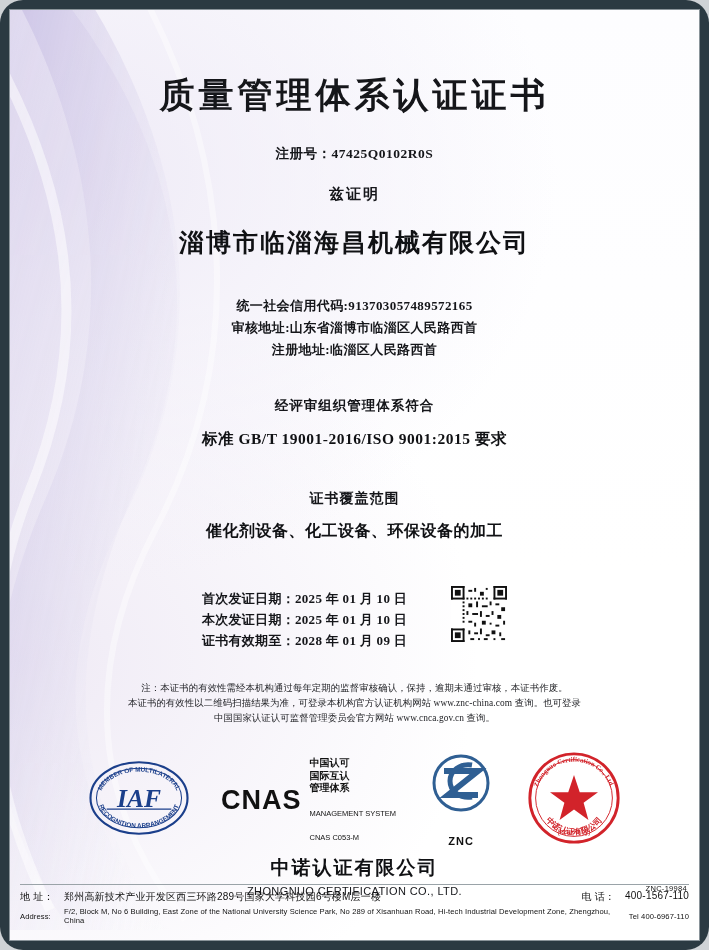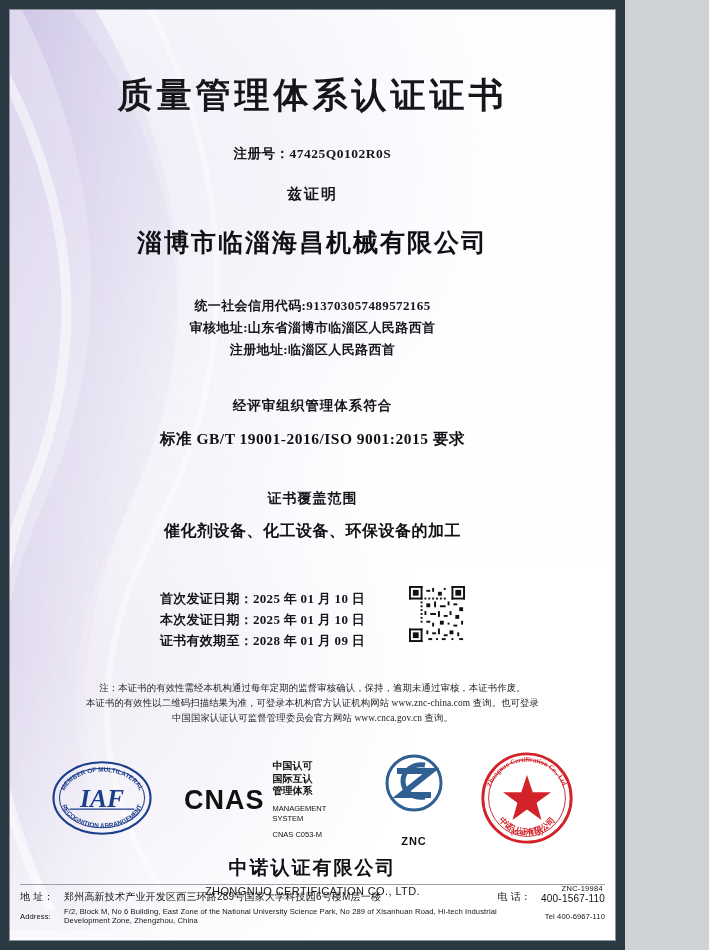--- a/index.html
+++ b/index.html
@@ -2,25 +2,26 @@
 <html><head>
 <meta charset="utf-8">
 <style>
   html, body {
     margin: 0;
     padding: 0;
     background: #cfd3d6;
   }
   .page {
     position: relative;
-    width: 625px;
+    width: 709px;
     height: 950px;
     overflow: hidden;
     font-family: "Liberation Serif", serif;
     background: #ffffff;
+    border-radius: 23px;
   }
   
   .frame-outer {
     position: absolute;
     inset: 0;
     background: #2b3a42;
   }
   .frame-inner {
     position: absolute;
     left: 9px; top: 9px; right: 9px; bottom: 9px;
@@ -203,21 +204,21 @@
     font-size: 10px;
     line-height: 12.5px;
     color: #111;
     font-weight: bold;
   }
   .cnas-en {
     font-family: "Liberation Sans", sans-serif;
     font-size: 7.5px;
     line-height: 10px;
     color: #111;
-    margin-top: 6px;
+    margin-top: 14px;
   }
   .znc {
     text-align: center;
   }
   .znc-label {
     font-family: "Liberation Sans", sans-serif;
     font-weight: bold;
     font-size: 11px;
     letter-spacing: 1px;
     color: #111;
@@ -252,21 +253,21 @@
     left: 10px; right: 10px;
     bottom: 10px;
     height: 40px;
     border-top: 1px solid #9aa3a8;
     padding-top: 5px;
     font-family: "Liberation Sans", sans-serif;
     color: #111;
   }
   .addr-line1 {
     display: flex;
-    align-items: flex-end;
+    align-items: flex-start;
     font-size: 10px;
     letter-spacing: 0.2px;
   }
   .addr-line2 {
     display: flex;
     align-items: center;
     font-size: 7.6px;
     margin-top: 3px;
     letter-spacing: 0.1px;
   }

